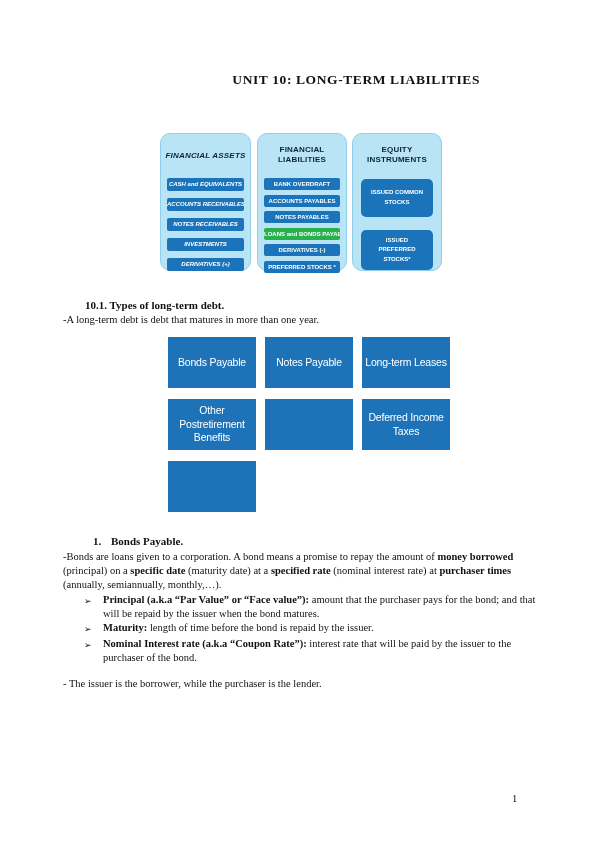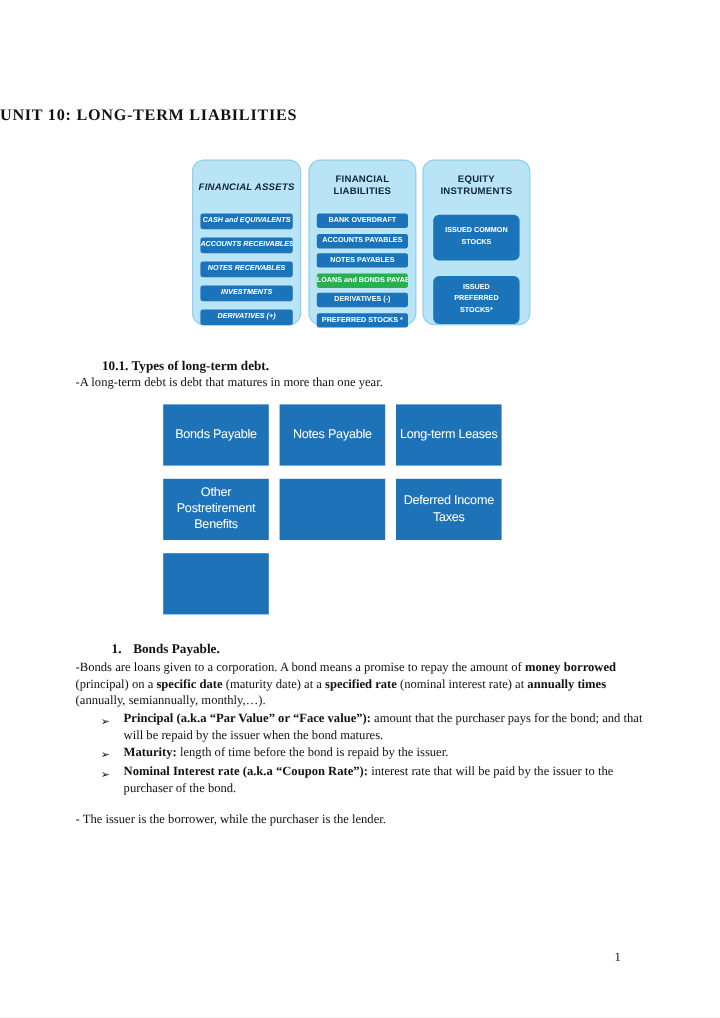--- a/index.html
+++ b/index.html
@@ -1,22 +1,22 @@
 <!DOCTYPE html>
 <html><head>
 <meta charset="utf-8">
 <style>
   html,body{margin:0;padding:0;background:#e9e9e9;}
   .page{
     position:relative;width:600px;height:848px;margin:0 auto;background:#ffffff;
     font-family:"Liberation Serif", serif;color:#111;overflow:hidden;
   }
   .title{
-    position:absolute;top:72px;left:0;width:480px;text-align:left;
-    font-size:13.5px;font-weight:bold;letter-spacing:.6px;margin-top:16px;
+    position:absolute;top:72px;left:0;width:480px;text-align:right;
+    font-size:13.5px;font-weight:bold;letter-spacing:.6px;
   }
   
   .panel{
     position:absolute;top:133px;height:138px;border-radius:10px;
     background:#b9e4f5;border:1px solid #8fcfeb;box-sizing:border-box;
     font-family:"Liberation Sans", sans-serif;
   }
   .panel-1{left:160px;width:91px;font-style:italic;}
   .panel-2{left:257px;width:90px;padding-left:36px;}
   .panel-3{left:352px;width:90px;}
@@ -40,21 +40,21 @@
     display:flex;align-items:center;justify-content:center;text-align:center;line-height:1.6;
     padding:2px 6px;box-sizing:border-box;
   }
   .p-box.b1{height:38px;}
   .p-box.b2{height:40px;}
   
   .sec-heading{position:absolute;left:65px;top:299px;font-size:11px;font-weight:bold;margin-left:20px;}
   .sec-intro{position:absolute;left:63px;top:314px;font-size:10.5px;}
   
   .debt-grid{
-    position:absolute;left:136px;top:337px;display:grid;
+    position:absolute;left:168px;top:337px;display:grid;
     grid-template-columns:repeat(3,88px);grid-auto-rows:51px;column-gap:9px;row-gap:11px;
   }
   .cell{
     background:#1e73b8;color:#fff;display:flex;align-items:center;justify-content:center;
     text-align:center;font-family:"Liberation Sans", sans-serif;font-size:10.5px;
     letter-spacing:-.2px;line-height:1.3;padding:2px 3px;box-sizing:border-box;
   }
   
   .sub-heading{position:absolute;left:93px;top:535px;font-size:11px;font-weight:bold;}
   .sub-heading .num{display:inline-block;width:18px;}
@@ -115,21 +115,21 @@
     <div class="cell"></div>
     <div class="cell">Deferred Income Taxes</div>
     <div class="cell"></div>
   </div>
 
   <div class="sub-heading">
     <span class="num">1.</span><span>Bonds Payable.</span>
   </div>
 
   <div class="bonds-para">
-    <span>-Bonds are loans given to a corporation. A bond means a promise to repay the amount of </span><b>money borrowed</b><span> (principal) on a </span><b>specific date</b><span> (maturity date) at a </span><b>specified rate</b><span> (nominal interest rate) at </span><b>annually times</b><span> (annually, semiannually, monthly,…).</span>
+    <span>-Bonds are loans given to a corporation. A bond means a promise to repay the amount of </span><b>money borrowed</b><span> (principal) on a </span><b>specific date</b><span> (maturity date) at a </span><b>specified rate</b><span> (nominal interest rate) at </span><b>purchaser times</b><span> (annually, semiannually, monthly,…).</span>
   </div>
 
   <div class="bullets">
     <div class="bullet">
       <span class="marker">➢</span>
       <span class="btext"><b>Principal (a.k.a “Par Value” or “Face value”):</b><span> amount that the purchaser pays for the bond; and that will be repaid by the issuer when the bond matures.</span></span>
     </div>
     <div class="bullet">
       <span class="marker">➢</span>
       <span class="btext"><b>Maturity:</b><span> length of time before the bond is repaid by the issuer.</span></span>

